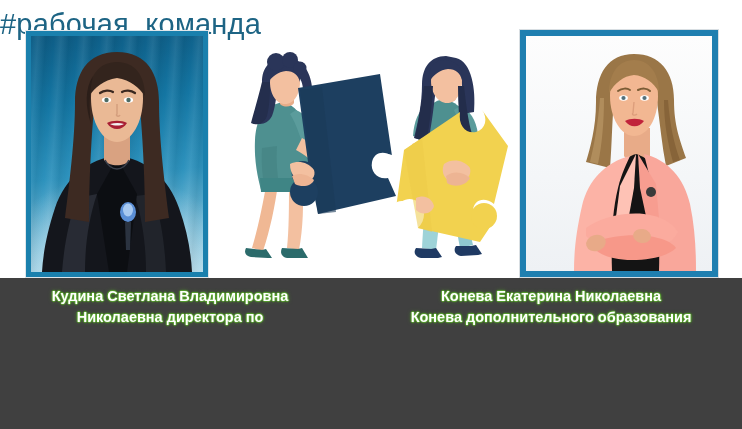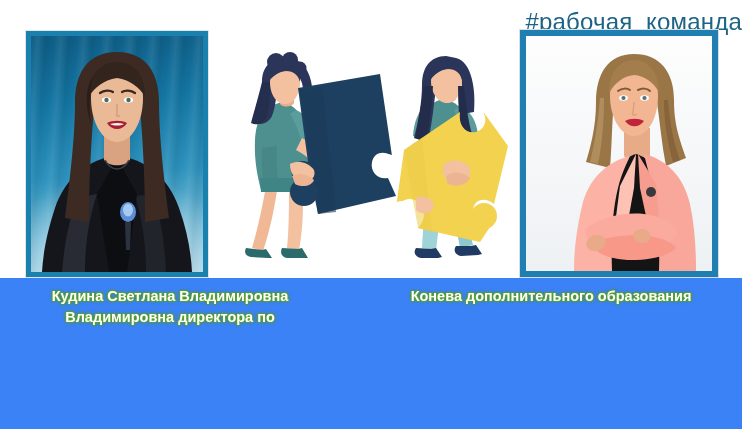--- a/index.html
+++ b/index.html
@@ -17,22 +17,22 @@
     background: #ffffff;
     overflow: hidden;
   }
 
   
   #title {
     position: absolute;
     left: 0;
     top: 8px;
     width: 742px;
-    text-align: right;
-    font-size: 24px;
+    text-align: left;
+    font-size: 29px;
     font-weight: 400;
     letter-spacing: 0.2px;
     color: #1d6484;
     white-space: nowrap;
   }
 
   
   .photo-frame {
     position: absolute;
     box-sizing: border-box;
@@ -87,21 +87,21 @@
     background: linear-gradient(180deg, #fdfdfd 0%, #f4f6f8 60%, #eef1f4 100%);
   }
 
   
   #band {
     position: absolute;
     left: 0;
     top: 278px;
     width: 742px;
     height: 151px;
-    background: #3b82f6;
+    background: #404040;
   }
 
   .caption {
     position: absolute;
     top: 8px;
     color: #ffffff;
     font-size: 14.5px;
     font-weight: bold;
     line-height: 21px;
     text-align: center;
@@ -353,21 +353,22 @@
       <path d="M212 112 C220 106 232 108 238 116 C240 124 234 130 224 130 C214 130 208 122 212 112 Z" fill="#f3c0a0"></path>
       <path d="M214 124 C222 118 232 120 238 126 C234 134 222 136 215 131 Z" fill="#edb493"></path>
       <path d="M184 146 C192 142 200 146 202 154 C200 162 190 164 184 158 Z" fill="#f3c0a0"></path>
     </g>
   </svg>
 
   <div id="band">
 
     <div id="caption-left" class="caption">
       <span class="line">Кудина Светлана Владимировна</span>
-      <span class="line">Владимировна директора по</span>
+      <span class="line">Николаевна директора по</span>
     </div>
 
     <div id="caption-right" class="caption">
+      <span class="line">Конева Екатерина Николаевна</span>
       <span class="line">Конева дополнительного образования</span>
     </div>
 
   </div>
 </div>
 
 </body></html>

